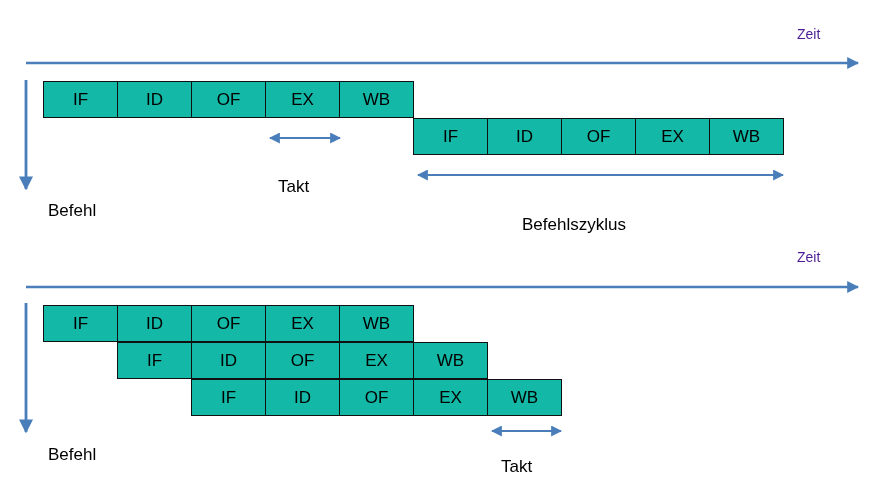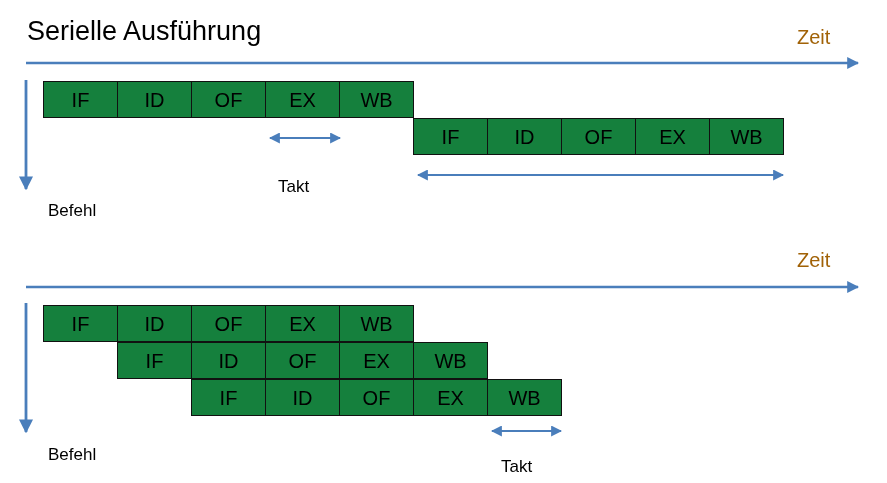--- a/index.html
+++ b/index.html
@@ -25,79 +25,79 @@
     position: absolute;
     font-size: 27px;
     font-weight: 400;
     letter-spacing: 0px;
     color: #000000;
     white-space: nowrap;
     line-height: 1;
   }
   .axis-label {
     position: absolute;
-    font-size: 20px;
-    color: #a16207;
+    font-size: 14px;
+    color: #4c1d95;
     white-space: nowrap;
     line-height: 1;
   }
   .plain-label {
     position: absolute;
     font-size: 17px;
     color: #000000;
     white-space: nowrap;
     line-height: 1;
     margin-top: 19px;
   }
   .stage-box {
     position: absolute;
     box-sizing: border-box;
-    background: #15803d;
+    background: #14b8a6;
     border: 1.3px solid #111111;
     display: flex;
     align-items: center;
     justify-content: center;
-    font-size: 20px;
+    font-size: 17px;
     color: #000000;
     line-height: 1;
   }
   svg.overlay {
     position: absolute;
     left: 0; top: 0;
     width: 887px;
     height: 483px;
     overflow: visible;
     pointer-events: none;
   }
 </style>
 </head>
 <body>
 
 <div class="stage">
 
-  <div class="section-title" style="left:27px; top:18px;">Serielle Ausführung</div>
 
   <div class="axis-label" style="left:797px; top:27px;">Zeit</div>
 
   <div class="plain-label" style="left:48px; top:183px;">Befehl</div>
 
   <div class="stage-box" style="left:43px;  top:81px; width:75px; height:37px;">IF</div>
   <div class="stage-box" style="left:117px; top:81px; width:75px; height:37px;">ID</div>
   <div class="stage-box" style="left:191px; top:81px; width:75px; height:37px;">OF</div>
   <div class="stage-box" style="left:265px; top:81px; width:75px; height:37px;">EX</div>
   <div class="stage-box" style="left:339px; top:81px; width:75px; height:37px;">WB</div>
 
   <div class="stage-box" style="left:413px; top:118px; width:75px; height:37px;">IF</div>
   <div class="stage-box" style="left:487px; top:118px; width:75px; height:37px;">ID</div>
   <div class="stage-box" style="left:561px; top:118px; width:75px; height:37px;">OF</div>
   <div class="stage-box" style="left:635px; top:118px; width:75px; height:37px;">EX</div>
   <div class="stage-box" style="left:709px; top:118px; width:75px; height:37px;">WB</div>
 
   <div class="plain-label" style="left:278px; top:159px;">Takt</div>
 
+  <div class="plain-label" style="left:522px; top:197px;">Befehlszyklus</div>
 
 
   <div class="axis-label" style="left:797px; top:250px;">Zeit</div>
 
   <div class="plain-label" style="left:48px; top:427px;">Befehl</div>
 
   <div class="stage-box" style="left:43px;  top:305px; width:75px; height:37px;">IF</div>
   <div class="stage-box" style="left:117px; top:305px; width:75px; height:37px;">ID</div>
   <div class="stage-box" style="left:191px; top:305px; width:75px; height:37px;">OF</div>
   <div class="stage-box" style="left:265px; top:305px; width:75px; height:37px;">EX</div>

